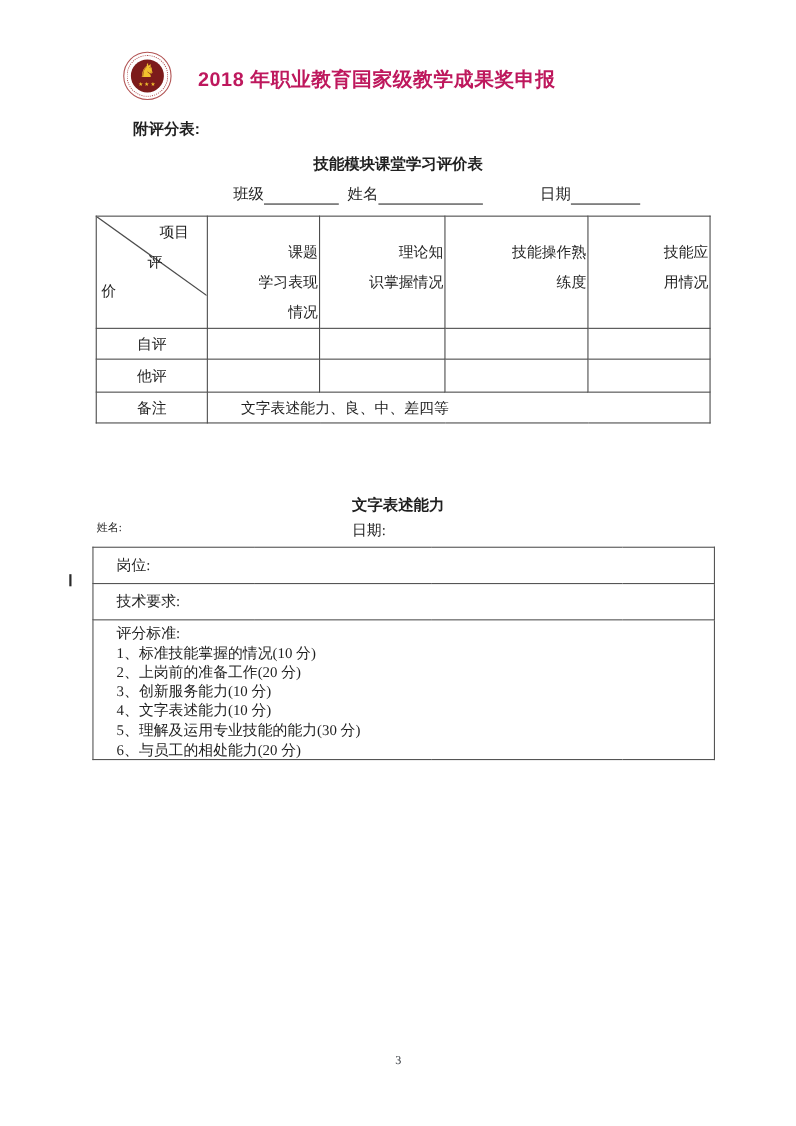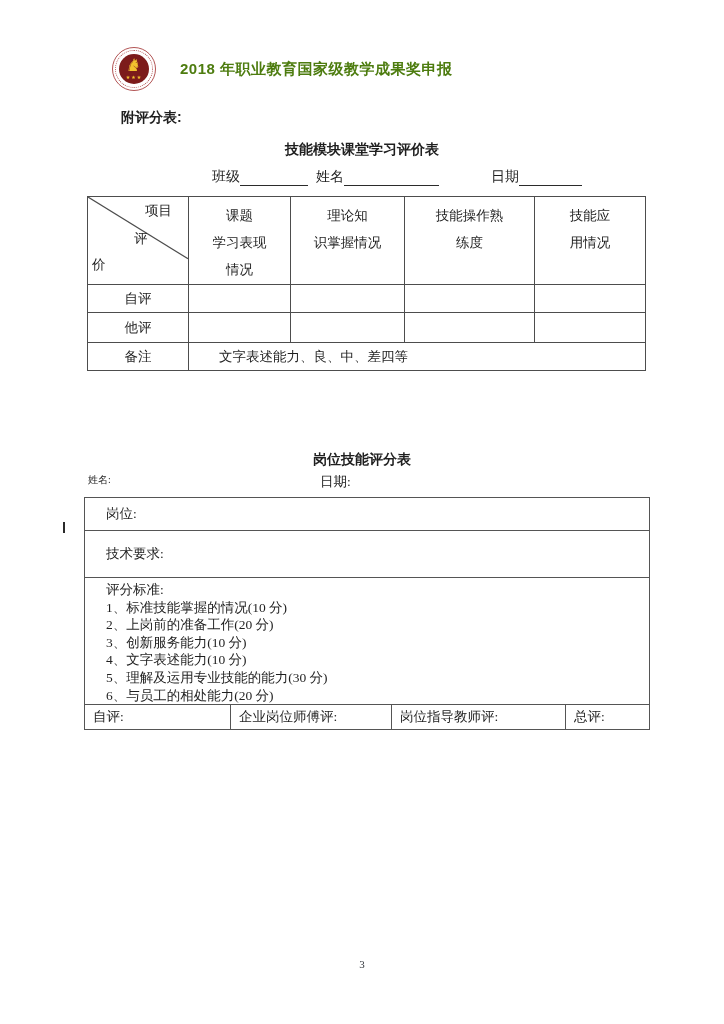--- a/index.html
+++ b/index.html
@@ -9,51 +9,51 @@
   }
   
   .seal{position:absolute;left:112px;top:47px;width:44px;height:44px;border-radius:50%;
         border:1px solid #b25454;background:#fff;box-sizing:border-box;}
   .seal-ring{position:absolute;inset:2px;border:1px dotted #b25454;border-radius:50%;}
   .seal-disc{position:absolute;inset:6px;background:#7c1b1b;border-radius:50%;
              display:flex;flex-direction:column;align-items:center;justify-content:center;line-height:1;}
   .seal-horse{color:#f2c12e;font-size:17px;transform:scaleX(-1);font-family:"DejaVu Sans",sans-serif;margin-top:-2px;}
   .seal-stars{color:#f2c12e;font-size:5px;letter-spacing:1px;margin-top:1px;font-family:"DejaVu Sans",sans-serif;}
   .doc-title{position:absolute;left:180px;top:60px;font-family:"Liberation Sans","DejaVu Sans",sans-serif;
-             font-size:15px;font-weight:bold;letter-spacing:0.5px;color:#4d7c0f;}
+             font-size:18px;font-weight:bold;letter-spacing:0.5px;color:#be185d;}
   .attach-label{position:absolute;left:121px;top:109px;font-family:"Liberation Sans","DejaVu Sans",sans-serif;
                 font-size:14px;font-weight:bold;}
   
   .t1-title{position:absolute;left:0;top:141px;width:724px;text-align:center;
             font-family:"Liberation Sans","DejaVu Sans",sans-serif;font-size:14px;font-weight:bold;}
   .t1-fields{position:absolute;left:212px;top:168px;font-size:14px;white-space:nowrap;}
   .blank{display:inline-block;border-bottom:1px solid #2b2b2b;height:14px;vertical-align:bottom;}
   .b68{width:68px;} .b95{width:95px;} .b63{width:63px;}
   .gap8{display:inline-block;width:8px;} .gap52{display:inline-block;width:52px;}
   table{border-collapse:collapse;table-layout:fixed;}
   td{border:1px solid #4d4d4d;font-size:13.5px;overflow:hidden;box-sizing:border-box;}
   .t1{position:absolute;left:87px;top:196px;width:558px;}
   .t1 .corner{position:relative;height:86px;padding:0;}
   .corner svg{position:absolute;left:0;top:0;width:100%;height:100%;}
   .corner .c-top{position:absolute;right:16px;top:5px;}
   .corner .c-mid{position:absolute;left:46px;top:33px;}
   .corner .c-bot{position:absolute;left:4px;top:59px;}
-  .t1 .colhead{text-align:center;vertical-align:top;white-space:pre-line;line-height:27px;padding-top:5px;}
+  .t1 .colhead{text-align:right;vertical-align:top;white-space:pre-line;line-height:27px;padding-top:19px;}
   .t1 .rowlabel{text-align:center;vertical-align:middle;}
   .r-zi td{height:28px;} .r-ta td{height:30px;} .r-shi td{height:29px;} .r-bz td{height:28px;}
   .t1 .remark{padding-left:30px;vertical-align:middle;}
   
   .t2-title{position:absolute;left:0;top:451px;width:724px;text-align:center;
             font-family:"Liberation Sans","DejaVu Sans",sans-serif;font-size:14px;font-weight:bold;}
   .t2-name{position:absolute;left:88px;top:473px;font-size:10px;}
   .t2-date{position:absolute;left:320px;top:473px;font-size:13.5px;}
   .t2{position:absolute;left:84px;top:497px;width:565px;}
   .t2 td{border:1px solid #555;padding-left:21px;}
   .t2-post{height:33px;vertical-align:middle;padding-left:10px;}
-  .t2-tech{height:47px;vertical-align:middle;padding-left:10px;}
+  .t2-tech{height:33px;vertical-align:middle;padding-left:10px;}
   .t2-criteria{height:126px;vertical-align:top;padding:3px 10px 0 10px;}
   .t2-criteria div{line-height:17.6px;}
   .t2-footer td{height:25px;vertical-align:middle;padding-left:8px;}
   .cursor-mark{position:absolute;left:63px;top:522px;width:2px;height:11px;background:#2a2a2a;}
   .page-num{position:absolute;left:0;top:958px;width:724px;text-align:center;font-size:11px;color:#33373d;}
 </style>
 </head>
 <body>
 
 <div class="page">
@@ -113,21 +113,21 @@
       <td></td>
       <td></td>
     </tr>
     <tr class="r-bz">
       <td class="rowlabel">备注</td>
       <td class="remark" colspan="4">文字表述能力、良、中、差四等</td>
     </tr>
   </tbody>
     </table>
 
-  <div class="t2-title">岗位技能评分表</div>
+  <div class="t2-title">文字表述能力</div>
   <span class="t2-name">姓名:</span>
   <span class="t2-date">日期:</span>
 
   <table class="t2">
     <colgroup>
       <col style="width:146px">
         <col style="width:161px">
         <col style="width:174px">
         <col style="width:84px">
     </colgroup>
@@ -142,24 +142,18 @@
       <td class="t2-criteria" colspan="4">
         <div>评分标准:</div>
         <div>1、标准技能掌握的情况(10 分)</div>
         <div>2、上岗前的准备工作(20 分)</div>
         <div>3、创新服务能力(10 分)</div>
         <div>4、文字表述能力(10 分)</div>
         <div>5、理解及运用专业技能的能力(30 分)</div>
         <div>6、与员工的相处能力(20 分)</div>
       </td>
     </tr>
-    <tr class="t2-footer">
-      <td>自评:</td>
-      <td>企业岗位师傅评:</td>
-      <td>岗位指导教师评:</td>
-      <td>总评:</td>
-    </tr>
   </tbody>
     </table>
 
   <div class="cursor-mark"></div>
   <div class="page-num">3</div>
 </div>
 
 </body></html>

